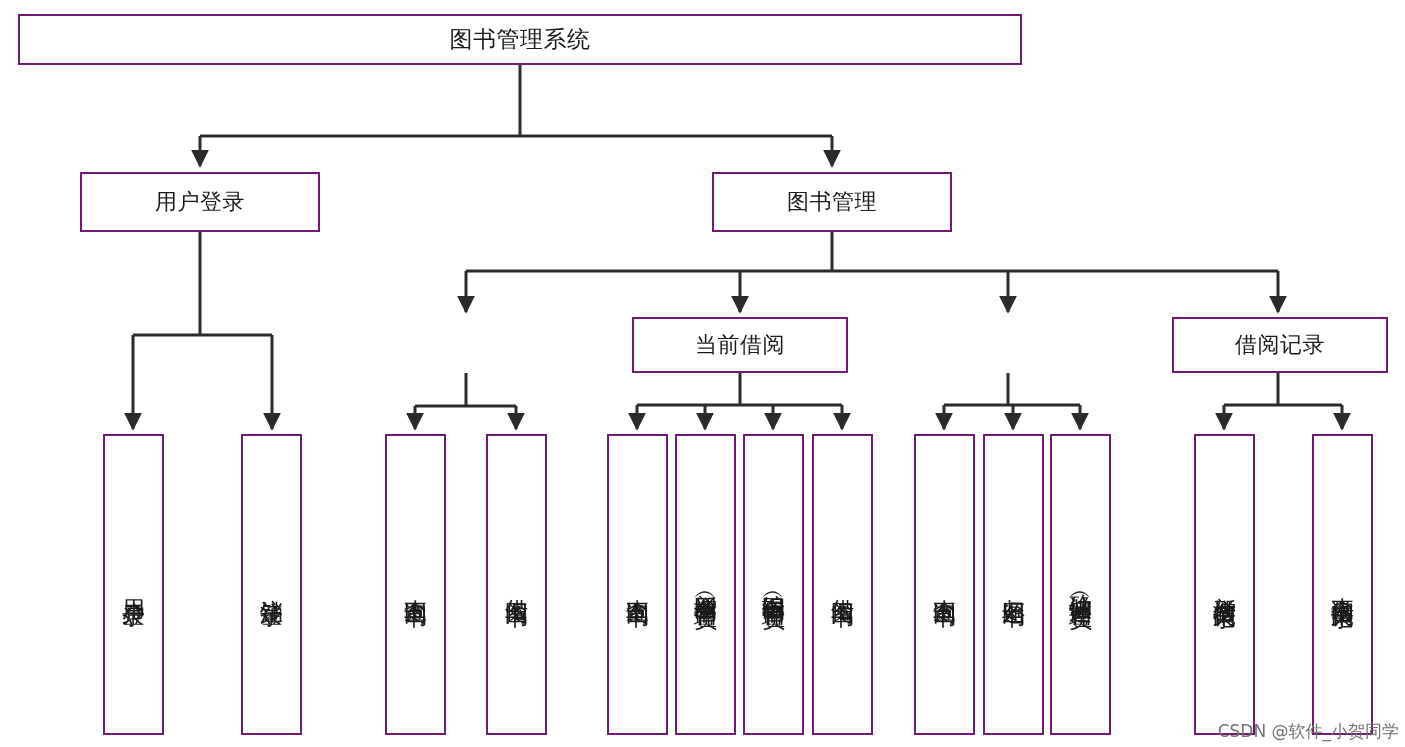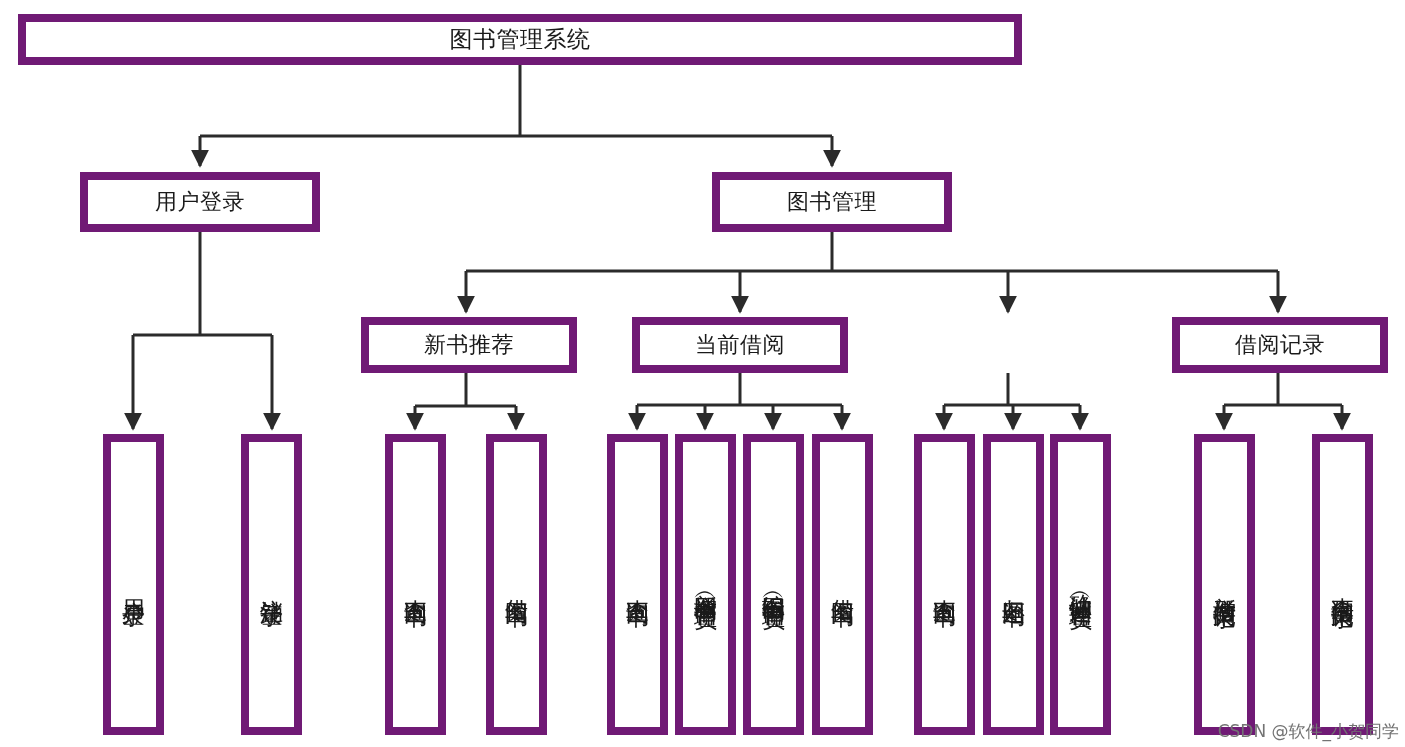--- a/index.html
+++ b/index.html
@@ -22,21 +22,21 @@
     position: absolute;
     left: 0;
     top: 0;
     width: 1405px;
     height: 747px;
     pointer-events: none;
   }
   .node {
     position: absolute;
     box-sizing: border-box;
-    border: 8px solid #701a75;
+    border: 2px solid #701a75;
     background: #ffffff;
     display: flex;
     align-items: center;
     justify-content: center;
     color: #1a1a1a;
     z-index: 2;
   }
   .node .label {
     display: block;
     text-align: center;
@@ -135,23 +135,20 @@
     <span class="label">图书管理系统</span>
   </div>
 
   <div class="node horiz" style="left:80px; top:172px; width:240px; height:60px;">
     <span class="label">用户登录</span>
   </div>
   <div class="node horiz" style="left:712px; top:172px; width:240px; height:60px;">
     <span class="label">图书管理</span>
   </div>
 
-  <div class="node horiz" style="left:361px; top:317px; width:216px; height:56px;">
-    <span class="label">新书推荐</span>
-  </div>
   <div class="node horiz" style="left:632px; top:317px; width:216px; height:56px;">
     <span class="label">当前借阅</span>
   </div>
   <div class="node horiz" style="left:1172px; top:317px; width:216px; height:56px;">
     <span class="label">借阅记录</span>
   </div>
 
   <div class="node vert" style="left:103px; top:434px; width:61px; height:301px;">
     <span class="label">用户登录</span>
   </div>

